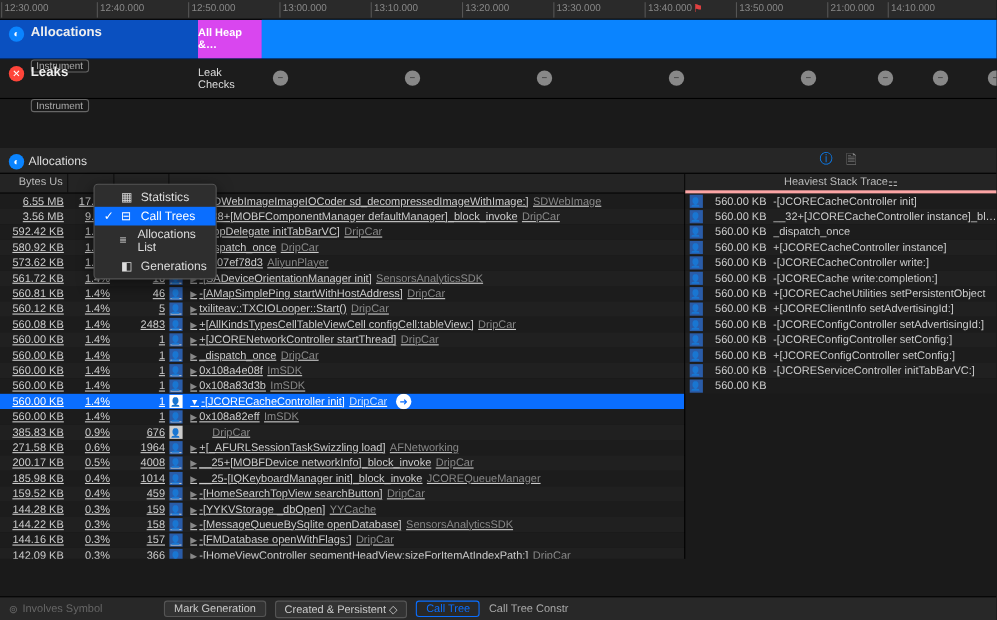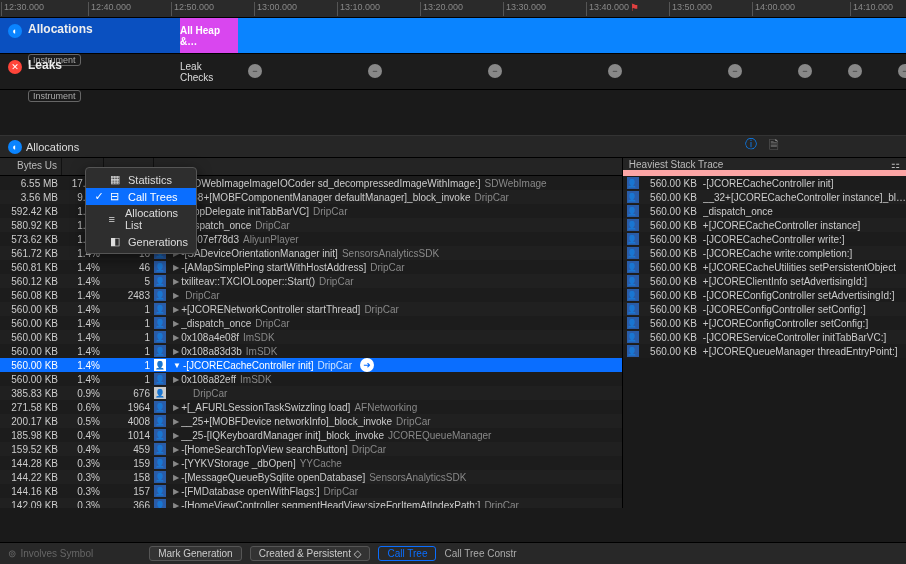--- a/index.html
+++ b/index.html
@@ -49,39 +49,39 @@
 
 .cols { display: flex; height: 18px; background: #242424; border-bottom: 1px solid #000; font-size: 10px; color: #bbb; }
 .cols div { padding: 2px 4px; border-right: 1px solid #111; }
 .c-by { width: 62px; text-align: right; }
 .c-pc { width: 42px; text-align: right; }
 .c-ct { width: 50px; text-align: right; }
 .c-sy { flex: 1; padding-left: 6px; }
 
 
 .rows { flex: 1; overflow: hidden; }
-.r { display: flex; height: 14px; align-items: center; font-size: 10px; }
+.r { display: flex; height: 14px; align-items: center; font-size: 10px; text-decoration: underline; }
 .r:nth-child(odd){ background:#1c1c1c; }
 .r:nth-child(even){ background:#202020; }
 .r.sel { background: #0a6eff; color: #fff; }
 .r .c-by { width: 62px; text-align: right; color: #ccc; padding-right:4px;}
 .r .c-pc { width: 42px; text-align: right; color: #ccc; padding-right:4px;}
 .r .c-ct { width: 50px; text-align: right; color: #ccc; padding-right:4px;}
 .r .ic { width: 12px; height:12px; background:#2a5ca8; margin:0 3px 0 0; display:inline-flex;align-items:center;justify-content:center;color:#fff;font-size:8px;}
 .r .ic.w { background:#ccc; color:#333;}
 .r .sym { flex:1; display:flex; align-items:center; white-space:nowrap; overflow:hidden; }
 .r .tri { color:#888; margin-right:2px; font-size:8px;}
 .r.sel .tri, .r.sel .c-by, .r.sel .c-pc, .r.sel .c-ct, .r.sel .ic { color:#fff; }
 .r.sel .ic { background:#fff; color:#0a6eff; }
 .r .arrow { margin-left: 8px; width:14px; height:14px; border-radius:50%; background:#fff; color:#0a6eff; display:inline-flex;align-items:center;justify-content:center;font-size:9px;}
 .lib { color:#888; margin-left:4px; }
 .r.sel .lib { color:#cde3ff; }
 
 
-.right-hdr { height: 18px; background: #242424; border-bottom:6px solid #fca5a5; display:flex; align-items:center; padding:0 6px; color:#bbb; font-size:10px; justify-content:space-between;}
+.right-hdr { height: 18px; background: #242424; border-bottom:3px solid #fca5a5; display:flex; align-items:center; padding:0 6px; color:#bbb; font-size:10px; justify-content:center;}
 .rr { display:flex; height:14px; align-items:center; font-size:10px; padding-left:4px;}
 .rr:nth-child(odd){background:#1c1c1c;} .rr:nth-child(even){background:#202020;}
 .rr .sz{ width:60px; text-align:right; padding-right:6px; color:#ccc;}
 .rr .ic2{ width:12px;height:12px;background:#2a5ca8;margin-right:4px;display:inline-flex;align-items:center;justify-content:center;color:#fff;font-size:8px;}
 .rr .nm{ color:#ccc; white-space:nowrap; overflow:hidden;}
 
 
 .footer { position:absolute; bottom:0; left:0; right:0; height:22px; background:#282828; border-top:1px solid #000; display:flex; align-items:center; gap:8px; padding:0 8px; font-size:10px; color:#aaa;}
 .footer .btn { border:1px solid #555; border-radius:3px; padding:1px 8px; background:#333; color:#ccc;}
 .footer .input { color:#666; display:flex;align-items:center;gap:4px;}
@@ -94,22 +94,22 @@
   <span class="flag" style="left:630px;">⚑</span>
 <span class="tick" style="left: 1px;">12:30.000</span>
     <span class="tick" style="left: 88px;">12:40.000</span>
     <span class="tick" style="left: 171px;">12:50.000</span>
     <span class="tick" style="left: 254px;">13:00.000</span>
     <span class="tick" style="left: 337px;">13:10.000</span>
     <span class="tick" style="left: 420px;">13:20.000</span>
     <span class="tick" style="left: 503px;">13:30.000</span>
     <span class="tick" style="left: 586px;">13:40.000</span>
     <span class="tick" style="left: 669px;">13:50.000</span>
-    <span class="tick" style="left: 752px;">14:00.000</span>
-    <span class="tick" style="left: 850px;">14:10.000</span>
+    <span class="tick" style="left: 752px;">21:00.000</span>
+    <span class="tick" style="left: 807px;">14:10.000</span>
   </div>
 
 <div class="track alloc">
   <div class="track-head">
     <div class="ico">◐</div>
     <div>
       <div class="ttl">Allocations</div>
       <span class="pill">Instrument</span>
     </div>
   </div>
@@ -268,20 +268,21 @@
             <span class="lib">DripCar</span>
           </span>
         </div>
         <div class="r">
           <span class="c-by">560.08 KB</span>
           <span class="c-pc">1.4%</span>
           <span class="c-ct">2483</span>
           <span class="ic ">👤</span>
           <span class="sym" style="padding-left:4px">
             <span class="tri">▶</span>
+            <span>+[AllKindsTypesCellTableViewCell configCell:tableView:]</span>
             <span class="lib">DripCar</span>
           </span>
         </div>
         <div class="r">
           <span class="c-by">560.00 KB</span>
           <span class="c-pc">1.4%</span>
           <span class="c-ct">1</span>
           <span class="ic ">👤</span>
           <span class="sym" style="padding-left:4px">
             <span class="tri">▶</span>
@@ -508,21 +509,20 @@
           <span class="nm">+[JCOREConfigController setConfig:]</span>
         </div>
         <div class="rr">
           <span class="ic2">👤</span>
           <span class="sz">560.00 KB</span>
           <span class="nm">-[JCOREServiceController initTabBarVC:]</span>
         </div>
         <div class="rr">
           <span class="ic2">👤</span>
           <span class="sz">560.00 KB</span>
-          <span class="nm">+[JCOREQueueManager threadEntryPoint:]</span>
         </div>
       </div>
   </div>
 </div>
 
 <div class="footer">
   <span class="input">⊚ <span>Involves Symbol</span></span>
   <span style="flex:0 0 40px;"></span>
   <span class="btn">Mark Generation</span>
   <span class="btn"><span>Created &amp; Persistent</span> ◇</span>

